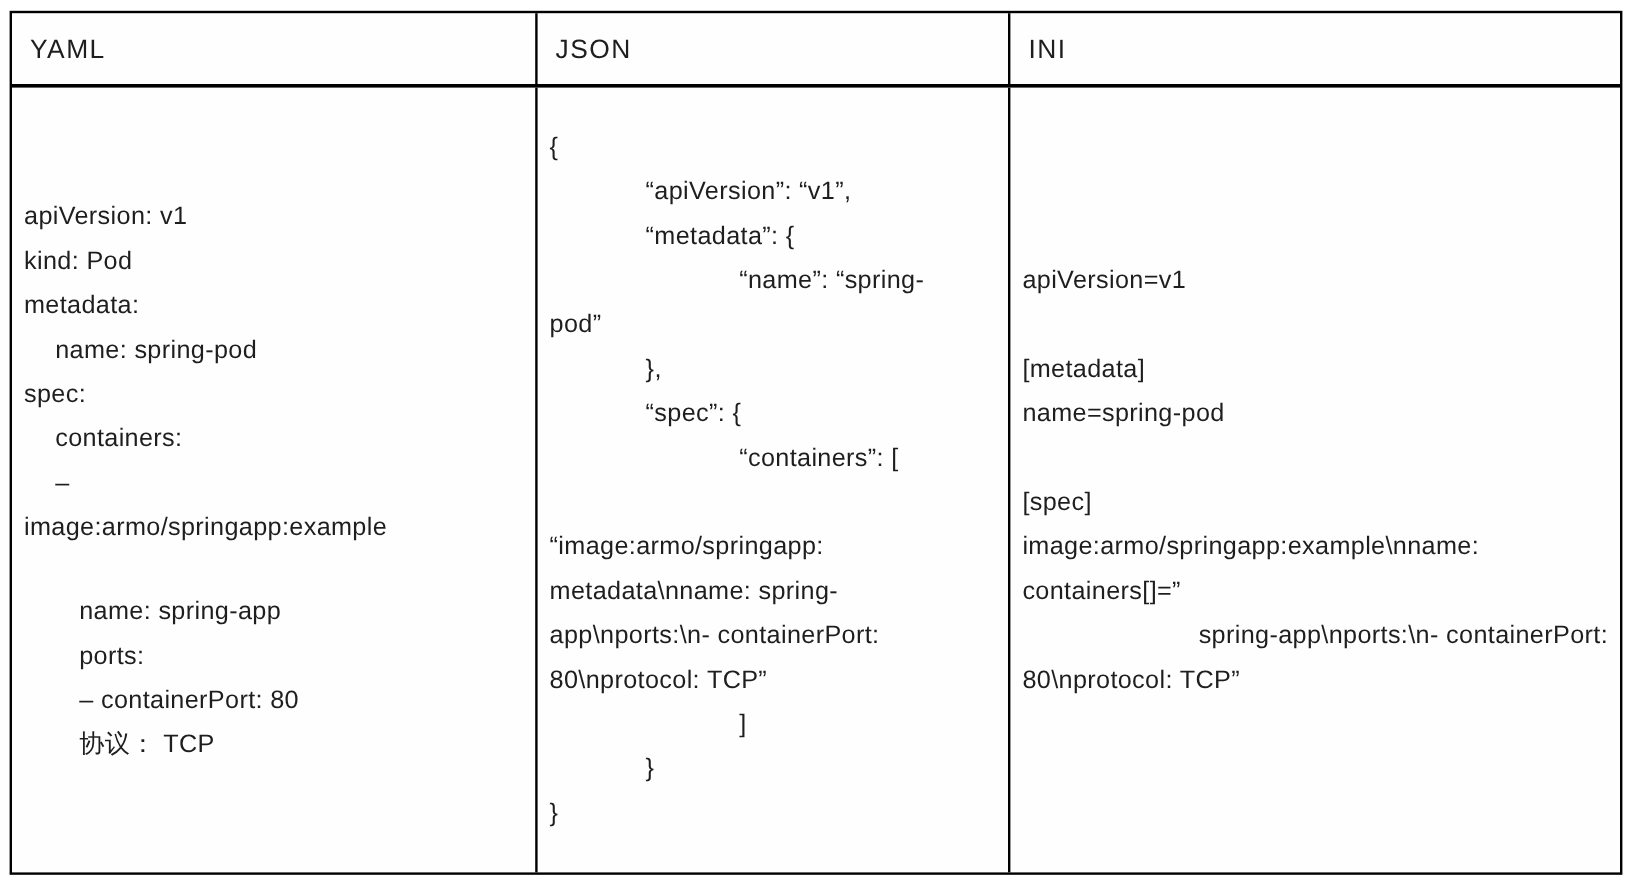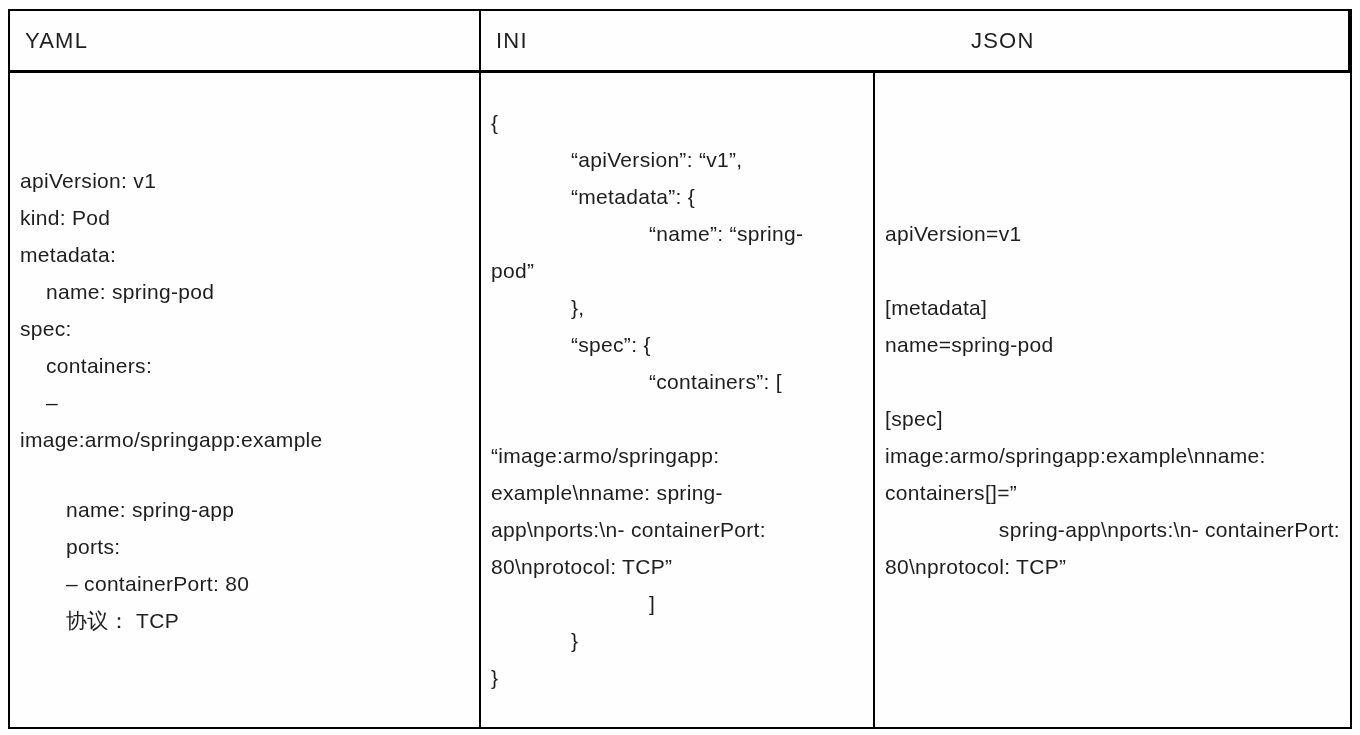--- a/index.html
+++ b/index.html
@@ -22,21 +22,21 @@
     display: flex;
     height: 62px;
     border-bottom: 3px solid #000000;
     flex: 0 0 auto;
   }
   .body-row {
     display: flex;
     flex: 1 1 auto;
     min-height: 0;
   }
-  .col-1 { width: 471px; border-right: 2px solid #000000; }
+  .col-1 { width: 438px; border-right: 2px solid #000000; }
   .col-2 { width: 394px; border-right: 2px solid #000000; }
   .col-3 { flex: 1; }
   .header-cell {
     display: flex;
     align-items: center;
     padding-left: 15px;
     font-size: 22px;
     letter-spacing: 1.2px;
     color: #1e1e1e;
   }
@@ -56,25 +56,25 @@
   }
 </style>
 </head>
 <body>
 
 <div class="cmp-table">
   <div class="header-row">
     <div class="header-cell col-1">
       <span>YAML</span>
     </div>
+    <div class="header-cell col-2">
+      <span>JSON</span>
+    </div>
     <div class="header-cell col-3">
       <span>INI</span>
-    </div>
-    <div class="header-cell col-2">
-      <span>JSON</span>
     </div>
   </div>
   <div class="body-row">
     <div class="body-cell col-1">
         <div class="code-line" style="padding-left: 0px;">apiVersion: v1</div>
         <div class="code-line" style="padding-left: 0px;">kind: Pod</div>
         <div class="code-line" style="padding-left: 0px;">metadata:</div>
         <div class="code-line" style="padding-left: 26px;">name: spring-pod</div>
         <div class="code-line" style="padding-left: 0px;">spec:</div>
         <div class="code-line" style="padding-left: 26px;">containers:</div>
@@ -89,21 +89,21 @@
         <div class="code-line" style="padding-left: 0px;">{</div>
         <div class="code-line" style="padding-left: 80px;">“apiVersion”: “v1”,</div>
         <div class="code-line" style="padding-left: 80px;">“metadata”: {</div>
         <div class="code-line" style="padding-left: 158px;">“name”: “spring-</div>
         <div class="code-line" style="padding-left: 0px;">pod”</div>
         <div class="code-line" style="padding-left: 80px;">},</div>
         <div class="code-line" style="padding-left: 80px;">“spec”: {</div>
         <div class="code-line" style="padding-left: 158px;">“containers”: [</div>
         <div class="code-line" style="padding-left: 0px;">&nbsp;</div>
         <div class="code-line" style="padding-left: 0px;">“image:armo/springapp:</div>
-        <div class="code-line" style="padding-left: 0px;">example\nname: spring-</div>
+        <div class="code-line" style="padding-left: 0px;">metadata\nname: spring-</div>
         <div class="code-line" style="padding-left: 0px;">app\nports:\n- containerPort:</div>
         <div class="code-line" style="padding-left: 0px;">80\nprotocol: TCP”</div>
         <div class="code-line" style="padding-left: 158px;">]</div>
         <div class="code-line" style="padding-left: 80px;">}</div>
         <div class="code-line" style="padding-left: 0px;">}</div>
       </div>
     <div class="body-cell col-3">
         <div class="code-line" style="padding-left: 0px;">apiVersion=v1</div>
         <div class="code-line" style="padding-left: 0px;">&nbsp;</div>
         <div class="code-line" style="padding-left: 0px;">[metadata]</div>

